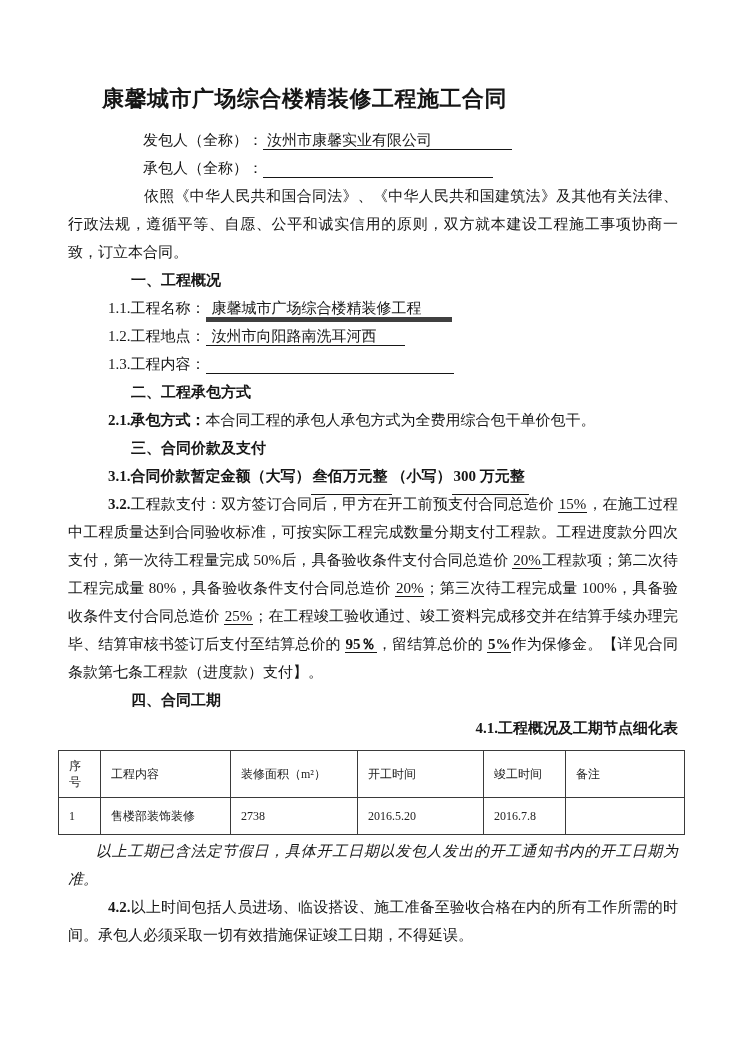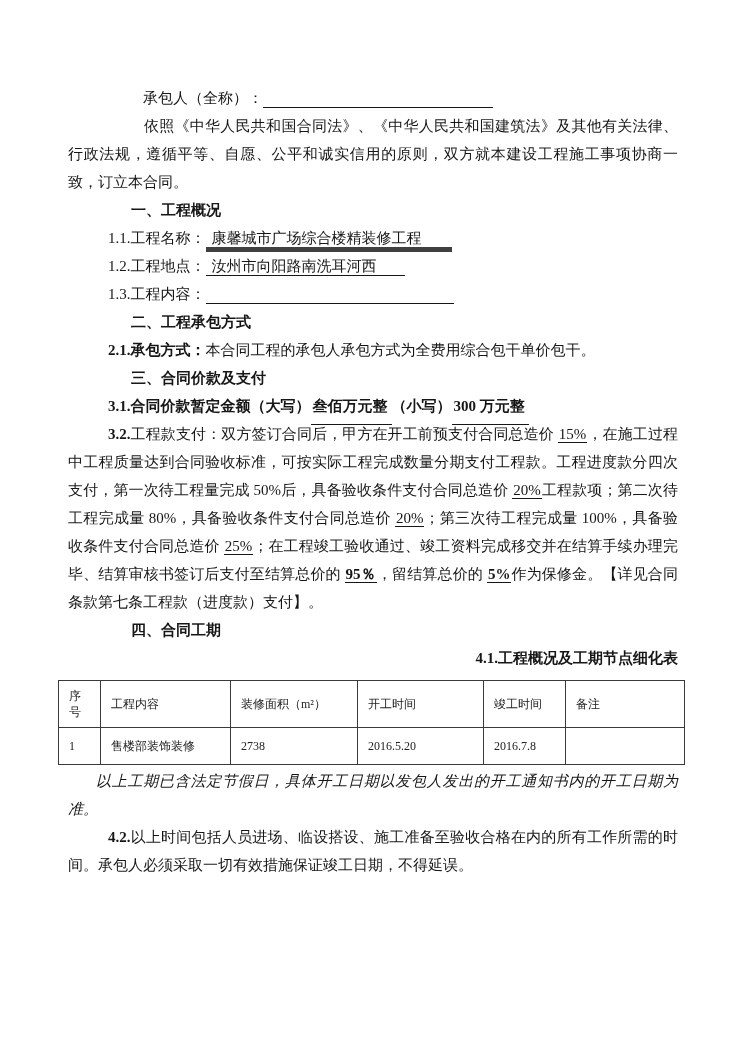--- a/index.html
+++ b/index.html
@@ -46,21 +46,23 @@
     overflow:hidden; word-break:break-all;
   }
   .wtable tr.hdr td { height:40px; }
   .wtable tr.row td { height:30px; }
 </style>
 </head>
 <body>
 
 <div class="page">
 
+  <h1 class="title">康馨城市广场综合楼精装修工程施工合同</h1>
 
+  <p class="ind-party"><span>发包人（全称）：</span><span class="fill-a">汝州市康馨实业有限公司</span></p>
 
   <p class="ind-party"><span>承包人（全称）：</span><span class="fill-b"></span></p>
 
   <p class="ind-pre">依照《中华人民共和国合同法》、《中华人民共和国建筑法》及其他有关法律、行政法规，遵循平等、自愿、公平和诚实信用的原则，双方就本建设工程施工事项协商一致，订立本合同。</p>
 
   <p class="h2">一、工程概况</p>
 
   <p class="ind-item"><span>1.1.工程名称：</span><span class="fill-11">康馨城市广场综合楼精装修工程</span></p>
 
   <p class="ind-item"><span>1.2.工程地点：</span><span class="fill-12">汝州市向阳路南洗耳河西</span></p>

